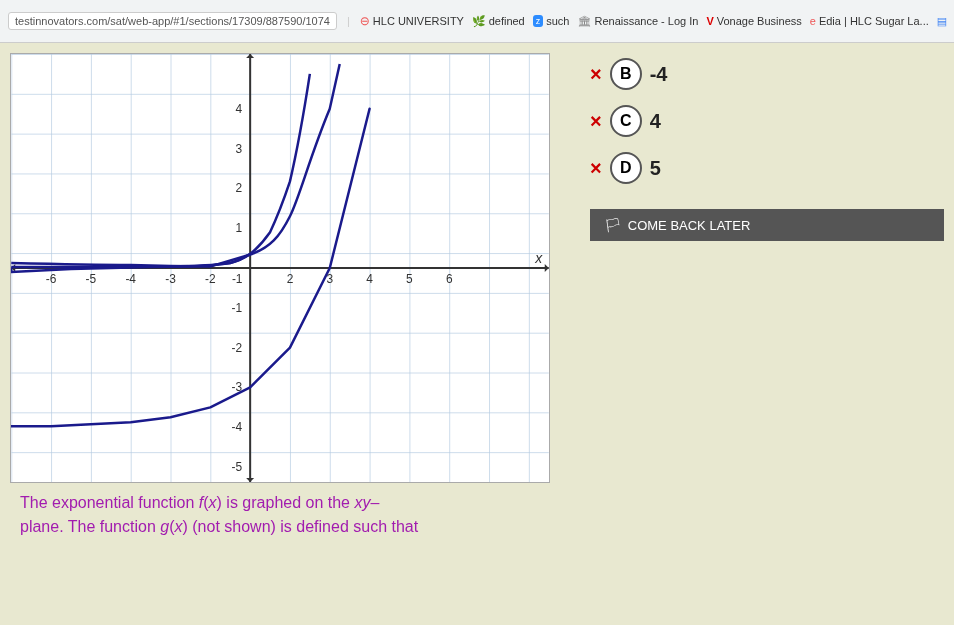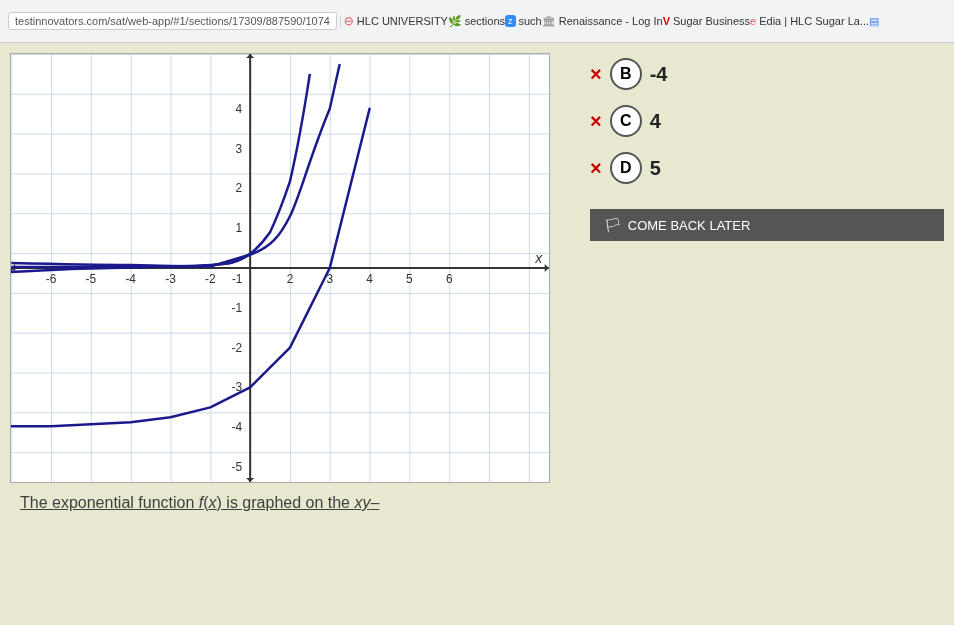--- a/index.html
+++ b/index.html
@@ -14,20 +14,21 @@
 
     
     .browser-bar {
       background: #f1f3f4;
       height: 43px;
       display: flex;
       align-items: center;
       padding: 0 8px;
       border-bottom: 1px solid #ccc;
       font-size: 11px;
+      gap: 8px;
       overflow: hidden;
     }
     .browser-bar .url-bar {
       background: white;
       border: 1px solid #ccc;
       border-radius: 3px;
       padding: 2px 6px;
       font-size: 11px;
       color: #555;
       flex: 0 0 auto;
@@ -120,23 +121,22 @@
       align-items: center;
       gap: 6px;
       margin-top: 10px;
       white-space: nowrap;
     }
 
     
     .question-area {
       padding: 8px 10px;
       font-size: 16px;
-      color: #404040;
+      color: #a21caf;
       line-height: 1.5;
-      text-decoration: underline;
     }
 
     .question-area em {
       font-style: italic;
     }
 
     
     .graph-svg {
       width: 100%;
       height: 100%;
@@ -147,33 +147,33 @@
 
 <div class="browser-bar">
   <span class="url-bar">testinnovators.com/sat/web-app/#1/sections/17309/887590/1074</span>
   <span class="bookmark-sep">|</span>
   <span class="bookmark-item">
     <span style="color:#e55;font-size:12px;">⊖</span>
     <span>HLC UNIVERSITY</span>
   </span>
   <span class="bookmark-item">
     <span style="color:#888;font-size:11px;">🌿</span>
-    <span>sections</span>
+    <span>defined</span>
   </span>
   <span class="bookmark-item">
     <span style="background:#2d8cff;color:white;border-radius:3px;padding:1px 3px;font-size:9px;">z</span>
     <span>such</span>
   </span>
   <span class="bookmark-item">
     <span style="color:#888;font-size:11px;">🏛</span>
     <span>Renaissance - Log In</span>
   </span>
   <span class="bookmark-item">
     <span style="color:#d00;font-weight:bold;font-size:11px;">V</span>
-    <span>Sugar Business</span>
+    <span>Vonage Business</span>
   </span>
   <span class="bookmark-item">
     <span style="color:#e55;font-size:11px;">e</span>
     <span>Edia | HLC Sugar La...</span>
   </span>
   <span class="bookmark-item">
     <span style="color:#4285f4;font-size:11px;">▤</span>
 
   </span>
 
@@ -290,20 +290,23 @@
           L 360,55
         " fill="none" stroke="#1a1a8c" stroke-width="2.5" stroke-linejoin="round" stroke-linecap="round"></path>
 
       </svg>
     </div>
 
     <div class="question-area">
       <p>
         The exponential function <em>f</em>(<em>x</em>) is graphed on the <em>xy</em>–
       </p>
+      <p>
+        plane. The function <em>g</em>(<em>x</em>) (not shown) is defined such that
+      </p>
     </div>
   </div>
 
   <div class="right-panel">
 
     <div class="answer-choice">
       <span class="x-mark">×</span>
       <div class="choice-circle">
         <span>B</span>
       </div>

